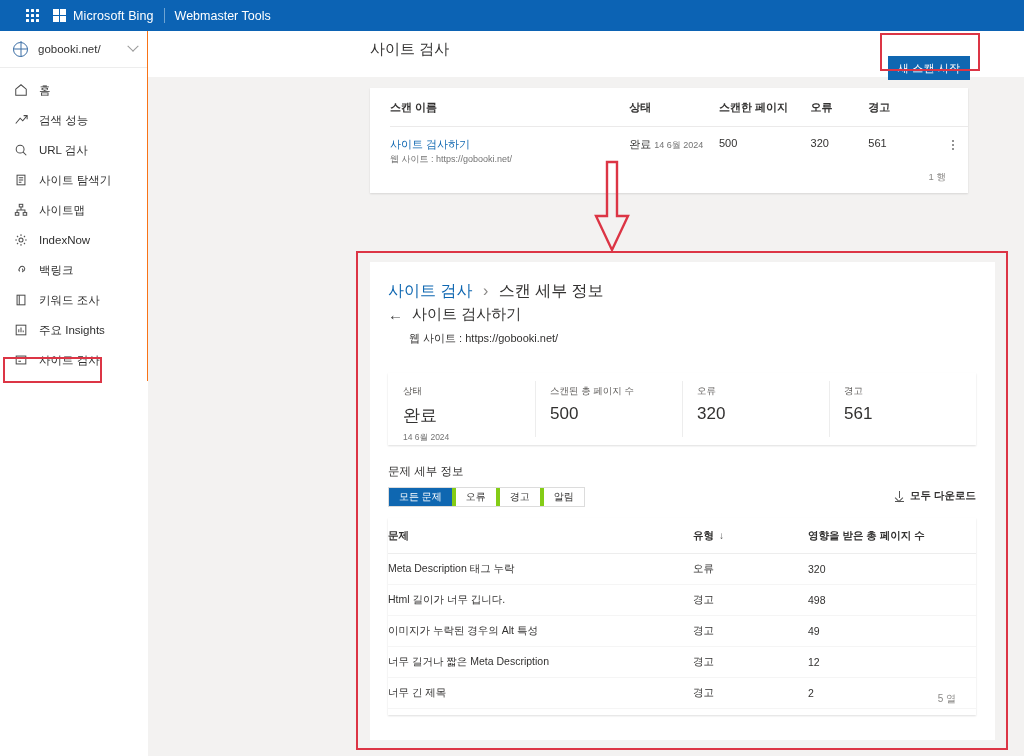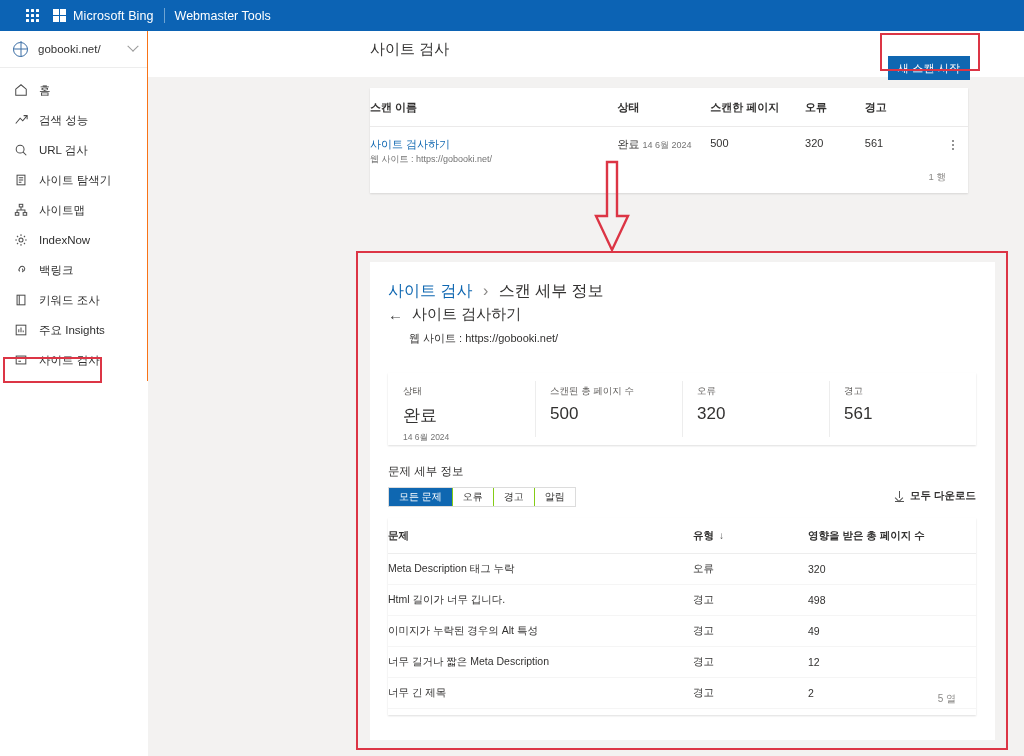--- a/index.html
+++ b/index.html
@@ -64,21 +64,21 @@
   .new-scan-btn {
     position:absolute; left:888px; top:40px; width:82px; height:24px;
     background:#0f67b1; color:#fff; font-size:11px; border:none;
     display:flex; align-items:center; justify-content:center; cursor:pointer;
     letter-spacing:.2px;
     margin-top:16px;
   }
 
   
   .scan-card { position:absolute; left:370px; top:88px; width:598px; height:105px;
-    background:#fff; box-shadow:0 0.6px 1.8px rgba(0,0,0,.12); }
+    background:#fff; box-shadow:0 0.6px 1.8px rgba(0,0,0,.12);padding-left:20px; }
   .tbl { width:100%; border-collapse:collapse; }
   .tbl th { text-align:left; font-size:11px; color:#323130; font-weight:600;
     padding:12px 0 11px 0; border-bottom:1px solid #ebeaea; }
   .tbl td { font-size:11px; color:#323130; padding:10px 0 12px 0; vertical-align:top; }
   .c-name { padding-left:20px; width:240px; }
   .c-status { width:90px; }
   .c-pages { width:92px; }
   .c-err { width:58px; }
   .c-warn { width:70px; }
   .c-kebab { width:30px; }
@@ -120,21 +120,21 @@
     width:1px; background:#ededed; }
   .stat-label { font-size:9.5px; color:#605e5c; }
   .stat-value { font-size:17px; color:#323130; margin-top:6px; font-weight:400; }
   .stat-date { font-size:8.5px; color:#737373; margin-top:5px; }
 
   
   .issue-title { position:absolute; left:388px; top:464px; font-size:11.5px; color:#323130; }
   .tabs { position:absolute; left:388px; top:487px; display:flex;
     border:1px solid #dcdcdc; height:20px; }
   .tab { padding:0 10px; height:100%; display:flex; align-items:center;
-    font-size:10px; color:#323130; border-right:1px solid #84cc16; cursor:pointer; background:#fff; }
+    font-size:10px; color:#323130; border-right:4px solid #84cc16; cursor:pointer; background:#fff; }
   .tab:last-child { border-right:none; }
   .tab.active { background:#0f67b1; color:#fff; }
   .dl { position:absolute; right:48px; top:489px; display:flex; align-items:center;
     font-size:10.5px; color:#323130; cursor:pointer;font-weight:bold; }
   .dl-ico { margin-right:6px; width:9px; height:11px; position:relative; }
   .dl-ico:before { content:""; position:absolute; left:4px; top:0; width:1px; height:7px; background:#555; }
   .dl-ico:after { content:""; position:absolute; left:1px; top:4px; width:5px; height:5px;
     border-left:1px solid #555; border-bottom:1px solid #555; transform:rotate(-45deg); }
   .dl-base { position:absolute; left:0; bottom:0; width:9px; height:1px; background:#555; }
 

